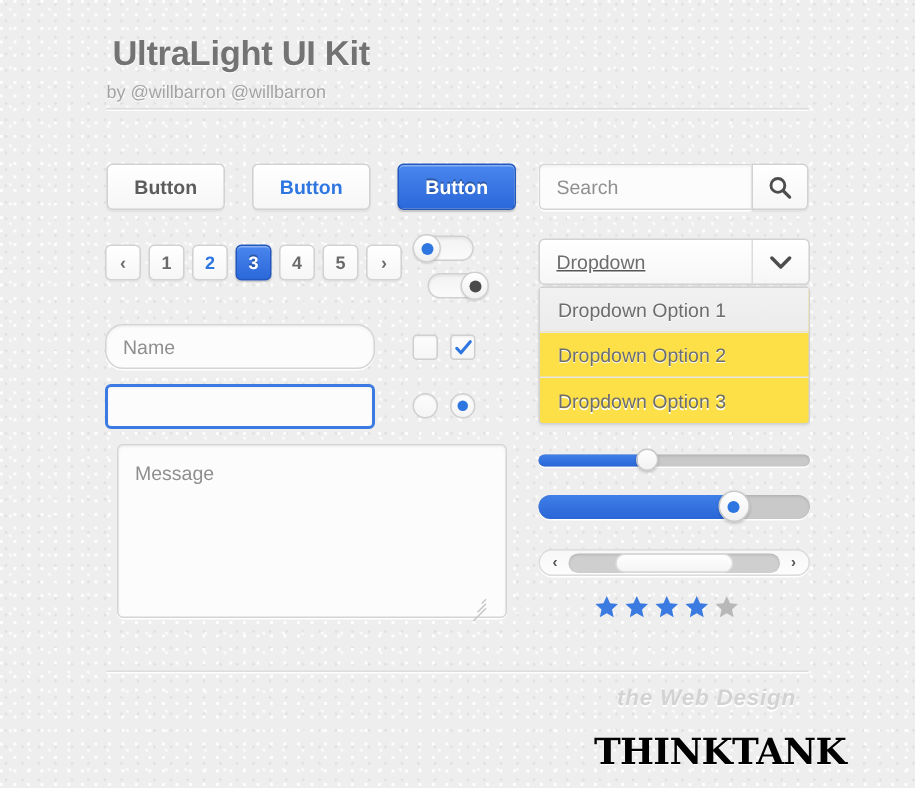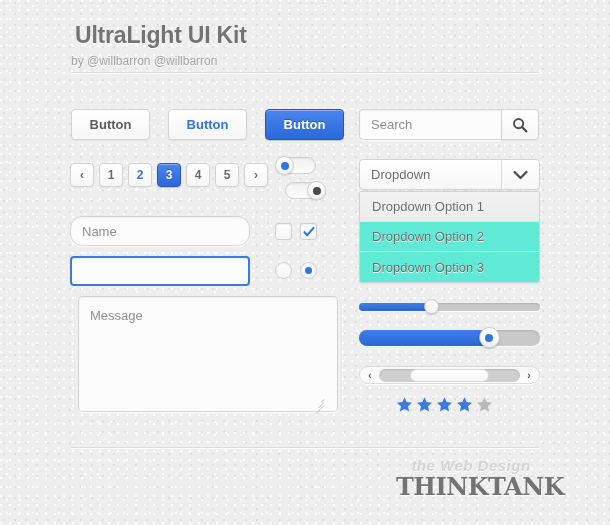--- a/index.html
+++ b/index.html
@@ -166,33 +166,33 @@
   }
   #search-button {
     width: 38px; height: 31px; border-radius: 0 4px 4px 0;
     display: flex; align-items: center; justify-content: center;
     cursor: pointer; box-sizing: border-box;
   }
 
   
   .dd { position: absolute; left: 359px; top: 159px; width: 181px; }
   .dd-head {
-    display: flex; height: 31px; box-sizing: border-box; cursor: pointer;
+    display: flex; height: 31px; box-sizing: border-box; cursor: pointer; text-decoration: underline;
   }
   .dd-label {
     flex: 1; display: flex; align-items: center; padding-left: 11px;
     font-size: 13px; color: #6d6d6d; text-shadow: 0 1px 0 #fff;
   }
   .dd-arrow {
     width: 37px; display: flex; align-items: center; justify-content: center;
     border-left: 1px solid #dcdcdc;
   }
   .dd-list {
     margin-top: 1px;
-    background: #5eead4;
+    background: #fde047;
     border: 1px solid #d2d2d2;
     border-radius: 3px;
     box-shadow: 0 1px 2px rgba(0,0,0,0.07);
     text-align: center;
   }
   .dd-item {
     height: 30px; display: flex; align-items: center; padding-left: 12px;
     font-size: 13px; color: #6d6d6d; cursor: pointer;
     border-bottom: 1px solid #e6e6e6; box-sizing: border-box;
     text-shadow: 0 1px 0 #fff;
@@ -259,22 +259,22 @@
 
   
   .logo { position: absolute; left: 396px; top: 458px; width: 150px; text-align: center; }
   .logo-script {
     font-family: Liberation Sans, sans-serif; font-style: italic; font-weight: bold;
     font-size: 15px; color: #d3d3d3; letter-spacing: 0.5px;
     text-shadow: 0 1px 0 #fff; line-height: 1;
   }
   .logo-main {
     font-family: "DejaVu Serif", serif; font-weight: bold;
-    font-size: 24px; color: #737373; letter-spacing: -0.5px;
-    text-shadow: 0 1px 0 #fff; line-height: 1.05; margin-top: 1px;
+    font-size: 24px; color: #000000; letter-spacing: -0.5px;
+    text-shadow: 0 1px 0 #fff; line-height: 1.05; margin-top: 15px;
   }
 </style>
 </head>
 <body>
 
 <div class="page">
 
   <div class="header">
     <div class="title">UltraLight UI Kit</div>
     <div class="subtitle">by @willbarron @willbarron</div>

